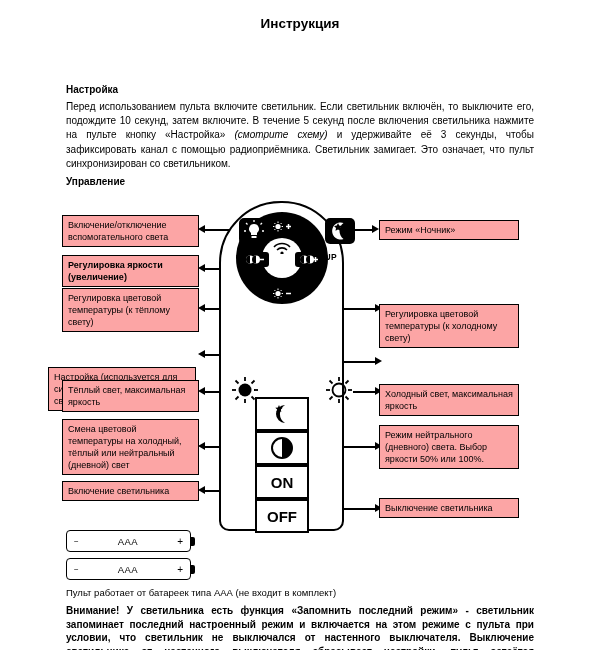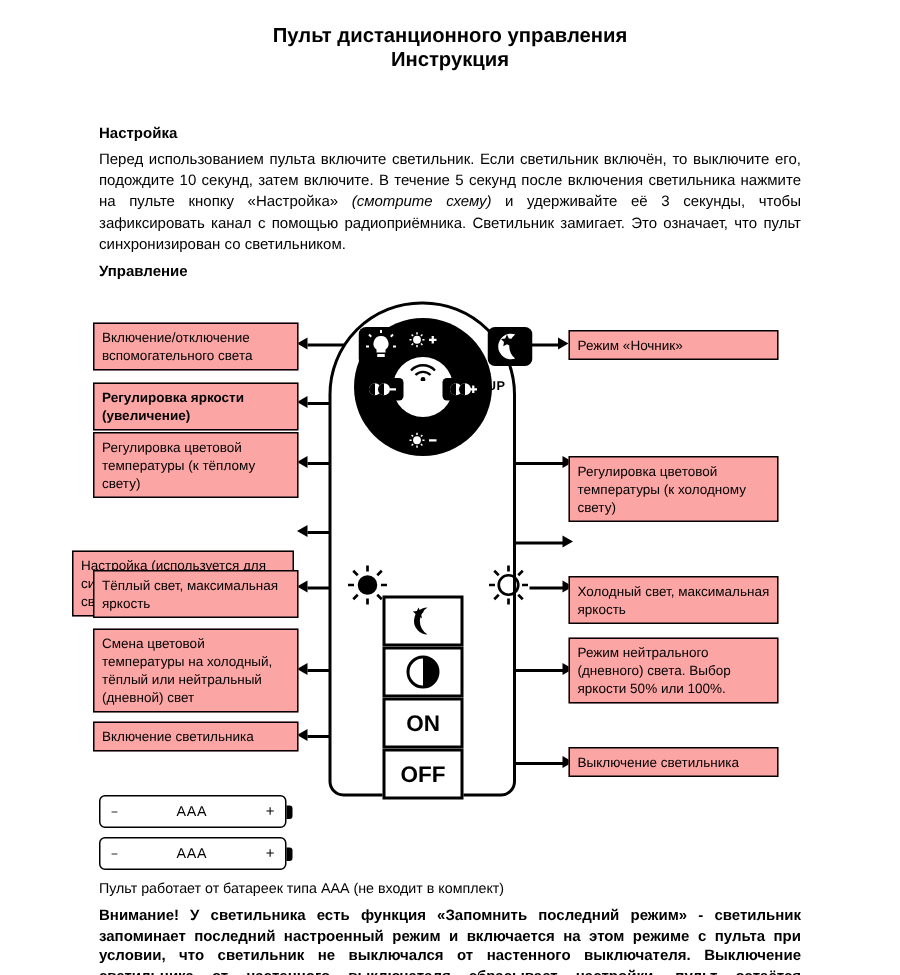--- a/index.html
+++ b/index.html
@@ -218,21 +218,20 @@
     text-align:justify;
     font-weight:bold;
   }
 </style>
 </head>
 <body>
 
 <div class="page">
 
   <div class="title">
-    <span>Пульт дистанционного управления</span>
     <span class="l2">Инструкция</span>
   </div>
 
   <div class="sec-head" id="setup-head">Настройка</div>
 
   <div class="para">
     <span>Перед использованием пульта включите светильник. Если светильник включён, то выключите его, подождите 10 секунд, затем включите. В течение 5 секунд после включения светильника нажмите на пульте кнопку «Настройка» </span><i>(смотрите схему)</i><span> и удерживайте её 3 секунды, чтобы зафиксировать канал с помощью радиоприёмника. Светильник замигает. Это означает, что пульт синхронизирован со светильником.</span>
   </div>
 
   <div class="sec-head" id="control-head">Управление</div>

